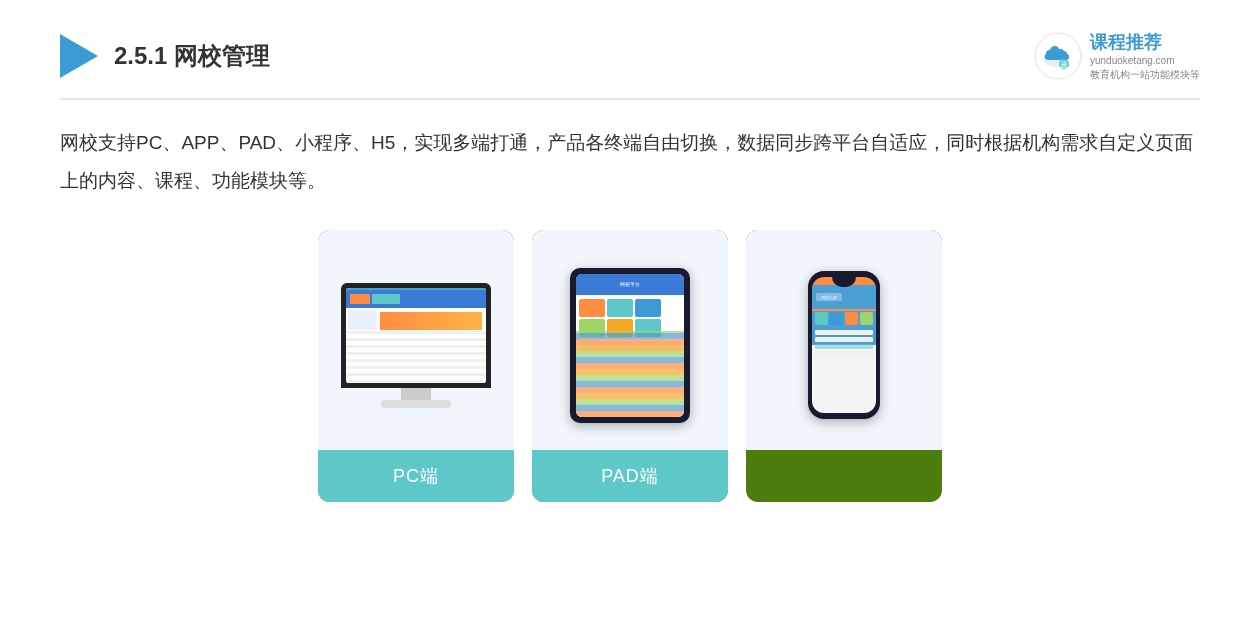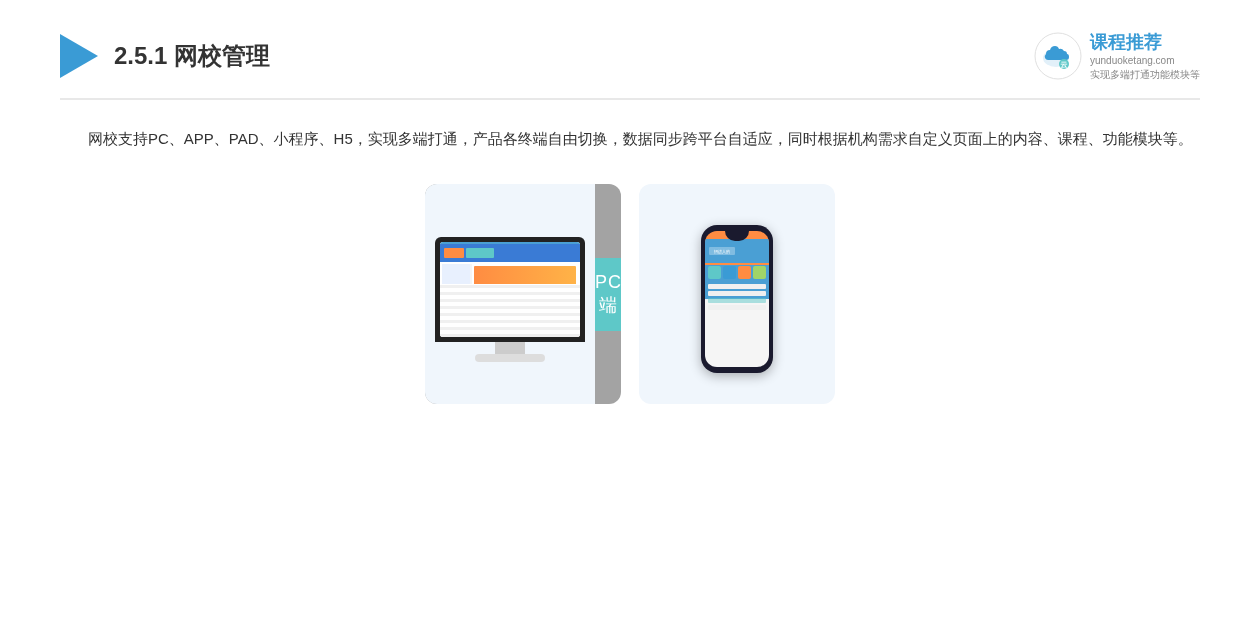--- a/index.html
+++ b/index.html
@@ -61,40 +61,39 @@
       font-weight: bold;
       font-family: 'KaiTi', serif;
     }
     .brand-subtitle {
       font-size: 10px;
       color: #888;
       line-height: 1.4;
     }
     
     .description {
-      font-size: 15px;
+      font-size: 19px;
       color: #333;
       line-height: 2;
       margin-bottom: 30px;
-      margin-left: 28px;
     }
     
     .cards-container {
       display: flex;
       gap: 18px;
       justify-content: center;
       margin-top: 10px;
     }
     .card {
       width: 196px;
-      background: #a3a3a3;
+      background: #4d7c0f;
       border-radius: 12px;
       overflow: hidden;
       display: flex;
-      flex-direction: row;
+      flex-direction: column;
       align-items: center;
     }
     .card-image-area {
       width: 100%;
       height: 220px;
       display: flex;
       align-items: center;
       justify-content: center;
       padding: 20px 10px 10px;
       background: #f0f6fc;
@@ -336,21 +335,21 @@
           <circle cx="24" cy="24" r="23" fill="#fff" stroke="#e0e0e0" stroke-width="1"></circle>
           <ellipse cx="22" cy="26" rx="13" ry="9" fill="#3a9bd5" opacity="0.15"></ellipse>
           <path d="M14 28 Q12 28 11 26 Q10 24 12 22 Q12 18 16 18 Q17 14 21 14 Q24 14 25 17 Q28 16 30 19 Q33 19 33 22 Q35 22 35 25 Q35 28 32 28 Z" fill="#3a9bd5"></path>
           <circle cx="30" cy="32" r="5" fill="#5ec8c8"></circle>
           <text x="30" y="35" font-size="7" fill="#fff" text-anchor="middle" font-weight="bold">云</text>
         </svg>
         <div>
           <div class="brand-name">课程推荐</div>
           <div class="brand-subtitle">
             <span>yunduoketang.com</span><br>
-            <span>实现多端打通</span><span>功能模块等</span>
+            <span>教育机构一站</span><span>功能模块等</span>
           </div>
         </div>
       </div>
     </div>
   </div>
 
   <div class="description">
     <span>网校支持PC、APP、PAD、小程序、H5，实现多端打通，产品各终端自由切换，数据同步跨平台自适应，同时根据机构需求自定义页面上的内容、课程、功能模块等。</span>
   </div>
 
@@ -382,20 +381,48 @@
             </div>
           </div>
           <div class="pc-stand"></div>
           <div class="pc-base"></div>
         </div>
       </div>
       <div class="card-label">PC端</div>
     </div>
 
 
+    <div class="card">
+      <div class="card-image-area">
+        <div class="device-tablet">
+          <div class="tablet-outer">
+            <div class="tablet-screen">
+              <div class="tablet-screen-inner">
+                <div style="height:15%;background:#3a7bd5;display:flex;align-items:center;justify-content:center;">
+                  <div style="font-size:5px;color:#fff;text-align:center;">网校平台</div>
+                </div>
+                <div style="padding:4px 3px;display:flex;flex-wrap:wrap;gap:2px;">
+                  <div style="width:26px;height:18px;background:#ff8c42;border-radius:2px;"></div>
+                  <div style="width:26px;height:18px;background:#5ec8c8;border-radius:2px;"></div>
+                  <div style="width:26px;height:18px;background:#3a9bd5;border-radius:2px;"></div>
+                  <div style="width:26px;height:18px;background:#a0d468;border-radius:2px;"></div>
+                  <div style="width:26px;height:18px;background:#f5a623;border-radius:2px;"></div>
+                  <div style="width:26px;height:18px;background:#5ec8c8;border-radius:2px;"></div>
+                </div>
+                <div style="padding:0 3px;display:flex;flex-direction:column;gap:2px;">
+                  <div style="height:5px;background:#f0f0f0;border-radius:1px;"></div>
+                  <div style="height:5px;background:#f0f0f0;border-radius:1px;"></div>
+                </div>
+              </div>
+            </div>
+          </div>
+        </div>
+      </div>
+      <div class="card-label">PAD端</div>
+    </div>
 
 
     <div class="card">
       <div class="card-image-area">
         <div class="device-phone">
           <div class="phone-outer-notch">
             <div class="notch"></div>
             <div class="phone-screen-notch">
               <div style="height:18%;background:#4a9fd4;display:flex;align-items:center;padding:0 4px;gap:2px;margin-top:8px;">
                 <div style="width:26px;height:8px;background:rgba(255,255,255,0.3);border-radius:1px;font-size:4px;color:#fff;display:flex;align-items:center;justify-content:center;">招进人的</div>

